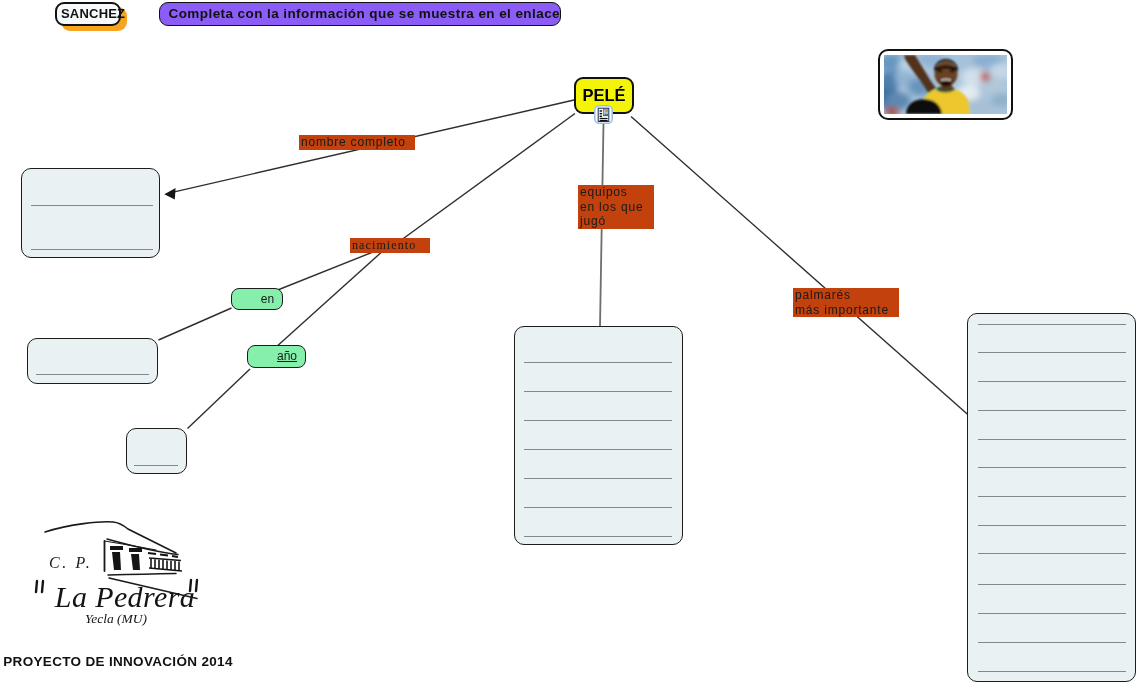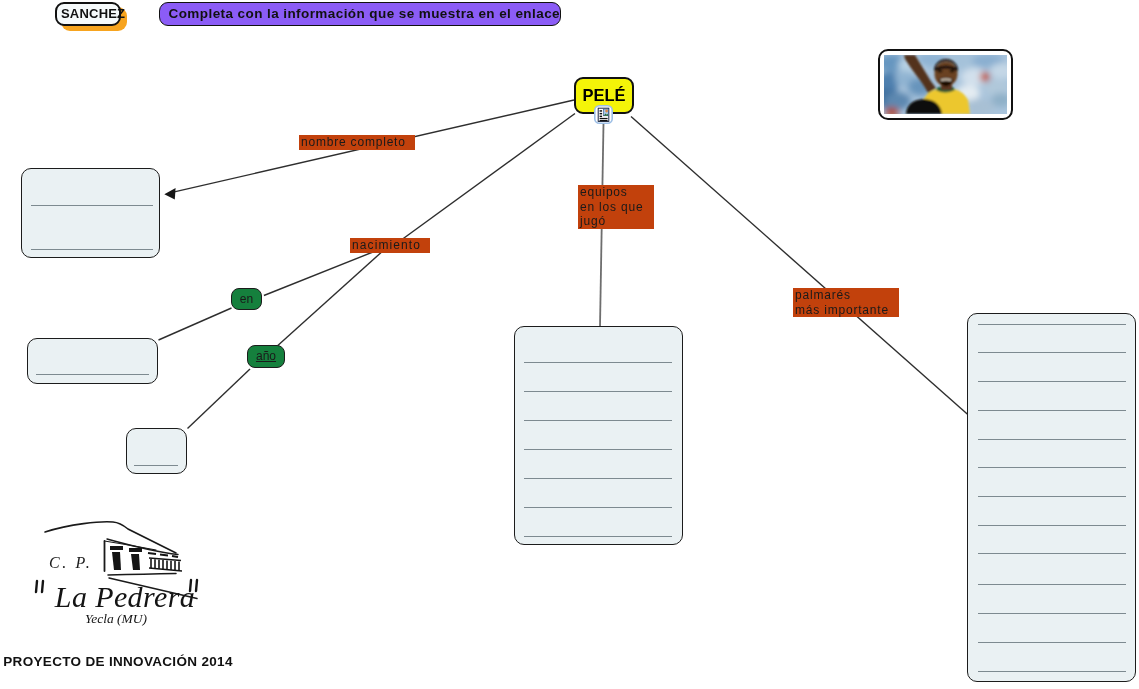--- a/index.html
+++ b/index.html
@@ -3,22 +3,22 @@
 <meta charset="utf-8">
 <style>
   html,body{margin:0;padding:0;}
   body{width:1139px;height:689px;position:relative;overflow:hidden;background:#ffffff;
        font-family:"Liberation Sans", sans-serif;}
   .abs{position:absolute;}
   .box{position:absolute;background:#eaf1f3;border:1.5px solid #1c1c1c;border-radius:10px;}
   .ln{position:absolute;height:1px;background:#7d8a90;}
   .lbl{position:absolute;background:#c2410c;color:#1a1a1a;font-size:12px;
        letter-spacing:0.8px;text-align:left;line-height:14.5px;padding:0 2px;}
-  .small{position:absolute;background:#15803d;border:1.6px solid #1c1c1c;border-radius:8px;
-       color:#1a1a1a;font-size:12px;text-align:center;}
+  .small{position:absolute;background:#86efac;border:1.6px solid #1c1c1c;border-radius:8px;
+       color:#1a1a1a;font-size:12px;text-align:center;padding-left:21px;}
 </style>
 </head>
 <body>
 
 <svg class="abs" width="1139" height="689" style="left:0;top:0" xmlns="http://www.w3.org/2000/svg">
 
   <line x1="574" y1="100" x2="170" y2="192.9" stroke="#2e2e2e" stroke-width="1.4"></line>
   <polygon points="164.3,194.2 175.6,188.0 174.8,199.6" fill="#161616"></polygon>
 
   <line x1="575" y1="113.5" x2="393" y2="246" stroke="#2e2e2e" stroke-width="1.4"></line>
@@ -151,21 +151,21 @@
   <div class="ln" style="left:10px;top:270px;width:148px;"></div>
   <div class="ln" style="left:10px;top:299px;width:148px;"></div>
   <div class="ln" style="left:10px;top:328px;width:148px;"></div>
   <div class="ln" style="left:10px;top:357px;width:148px;"></div>
 </div>
 
 <div class="small" style="left:231px;top:288px;width:29px;height:20px;line-height:20px;">en</div>
 <div class="small" style="left:247px;top:345px;width:36px;height:21px;line-height:21px;text-decoration:underline;">año</div>
 
 <div class="lbl" style="left:299px;top:135px;width:112px;">nombre completo</div>
-<div class="lbl" style="left:350px;top:238px;width:76px;letter-spacing:1.1px;">nacimiento</div>
+<div class="lbl" style="left:350px;top:238px;width:76px;letter-spacing:1.1px;font-family:Liberation Serif, serif;">nacimiento</div>
 <div class="lbl" style="left:570px;top:185px;width:72px;margin-left:8px;">equipos<br>en los que<br>jugó</div>
 <div class="lbl" style="left:793px;top:288px;width:102px;">palmarés<br>más importante</div>
 
 <svg class="abs" width="220" height="130" viewBox="0 0 220 130" style="left:25px;top:508px" xmlns="http://www.w3.org/2000/svg">
   <g stroke="#1a1a1a" fill="none" stroke-linecap="round">
     <path d="M20,24 C45,16 75,13 88,14 Q95,14.5 103,21 L151,45" stroke-width="1.6"></path>
     <path d="M82,31 C100,36 130,44 153,46.5" stroke-width="1.4"></path>
     <path d="M79.5,33 L79.5,63" stroke-width="1.8"></path>
     <path d="M79.5,33 Q110,38 131,42" stroke-width="1.2"></path>
     <path d="M83,67 Q120,66 151,65.5" stroke-width="1.5"></path>

